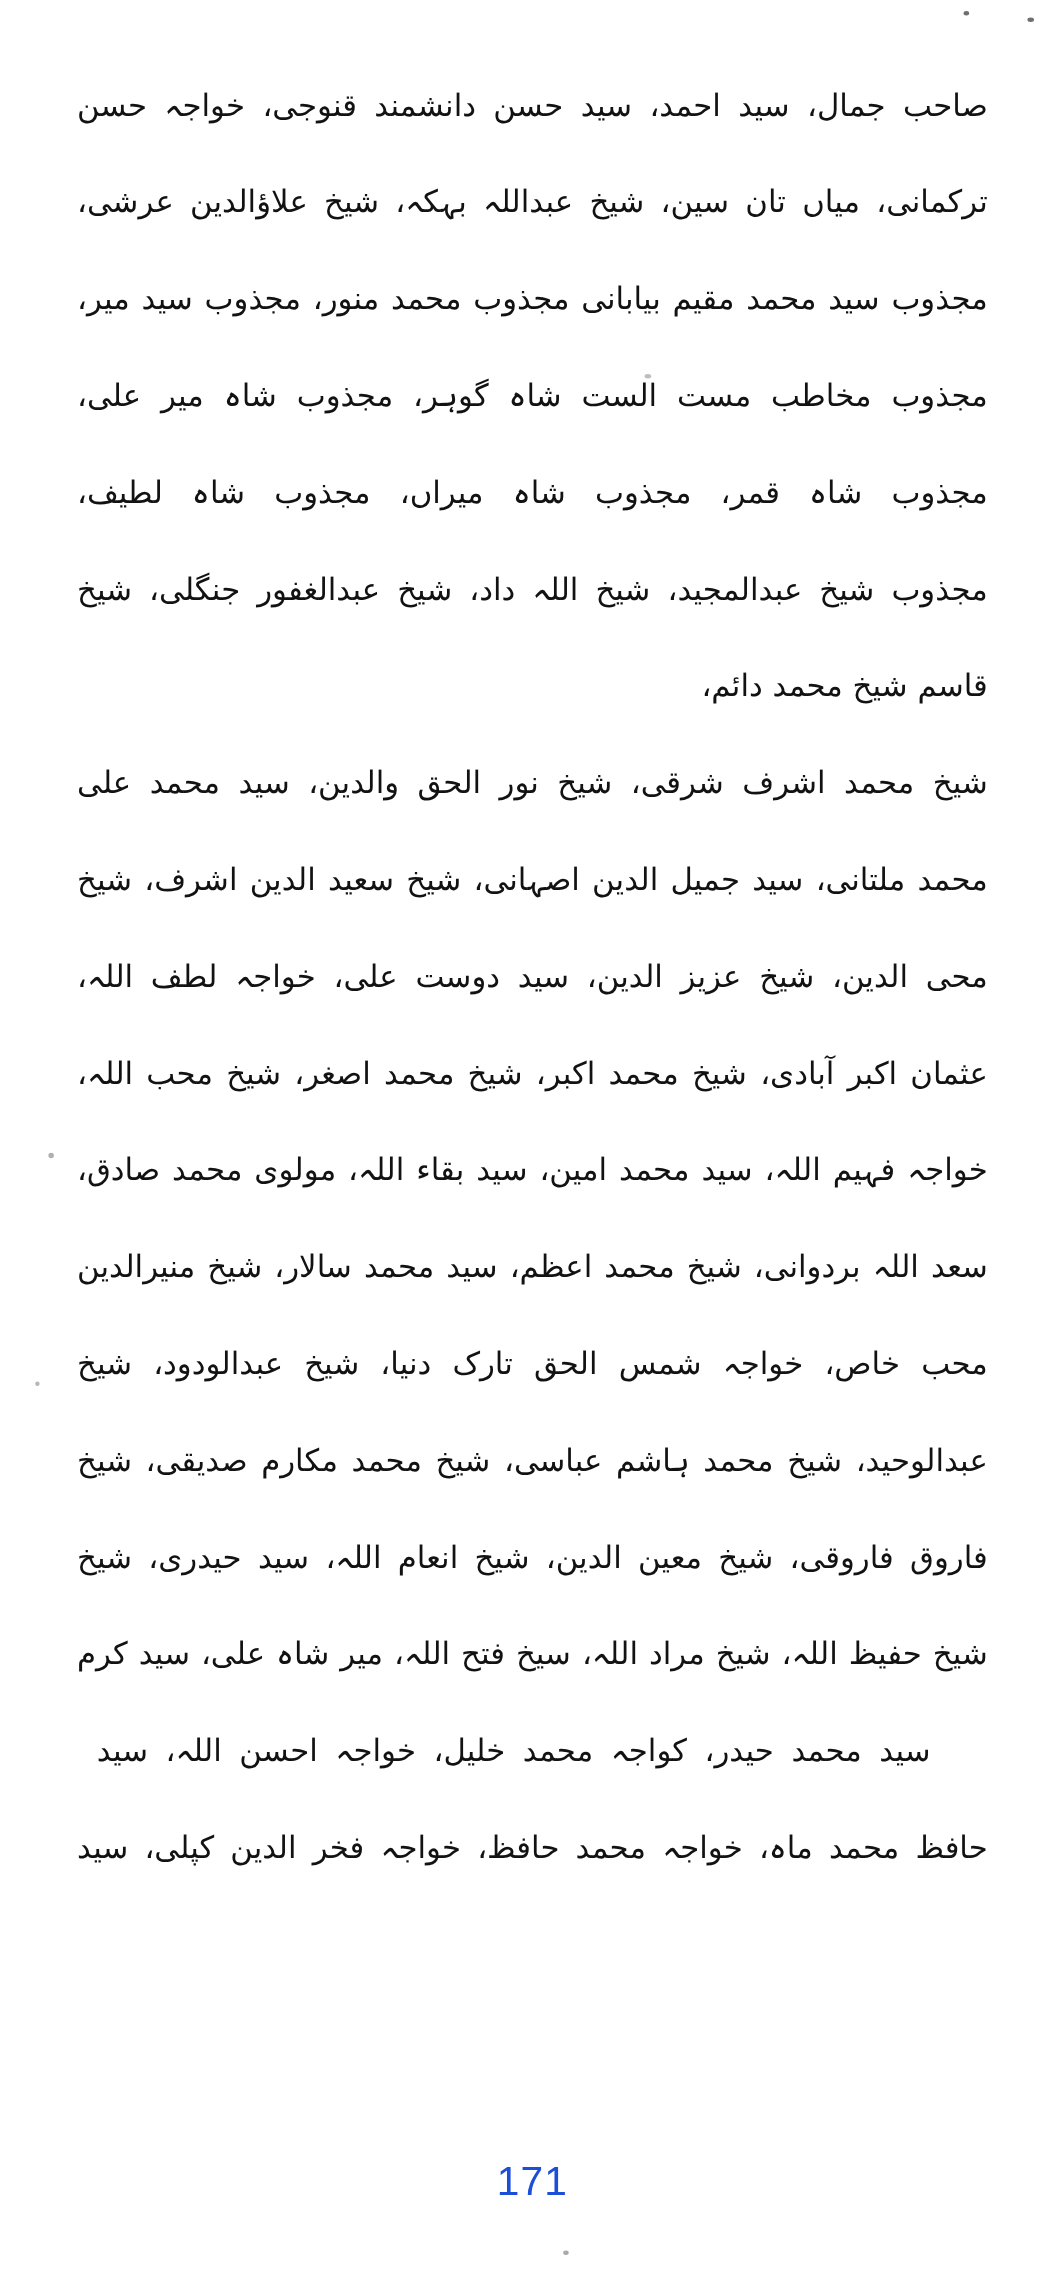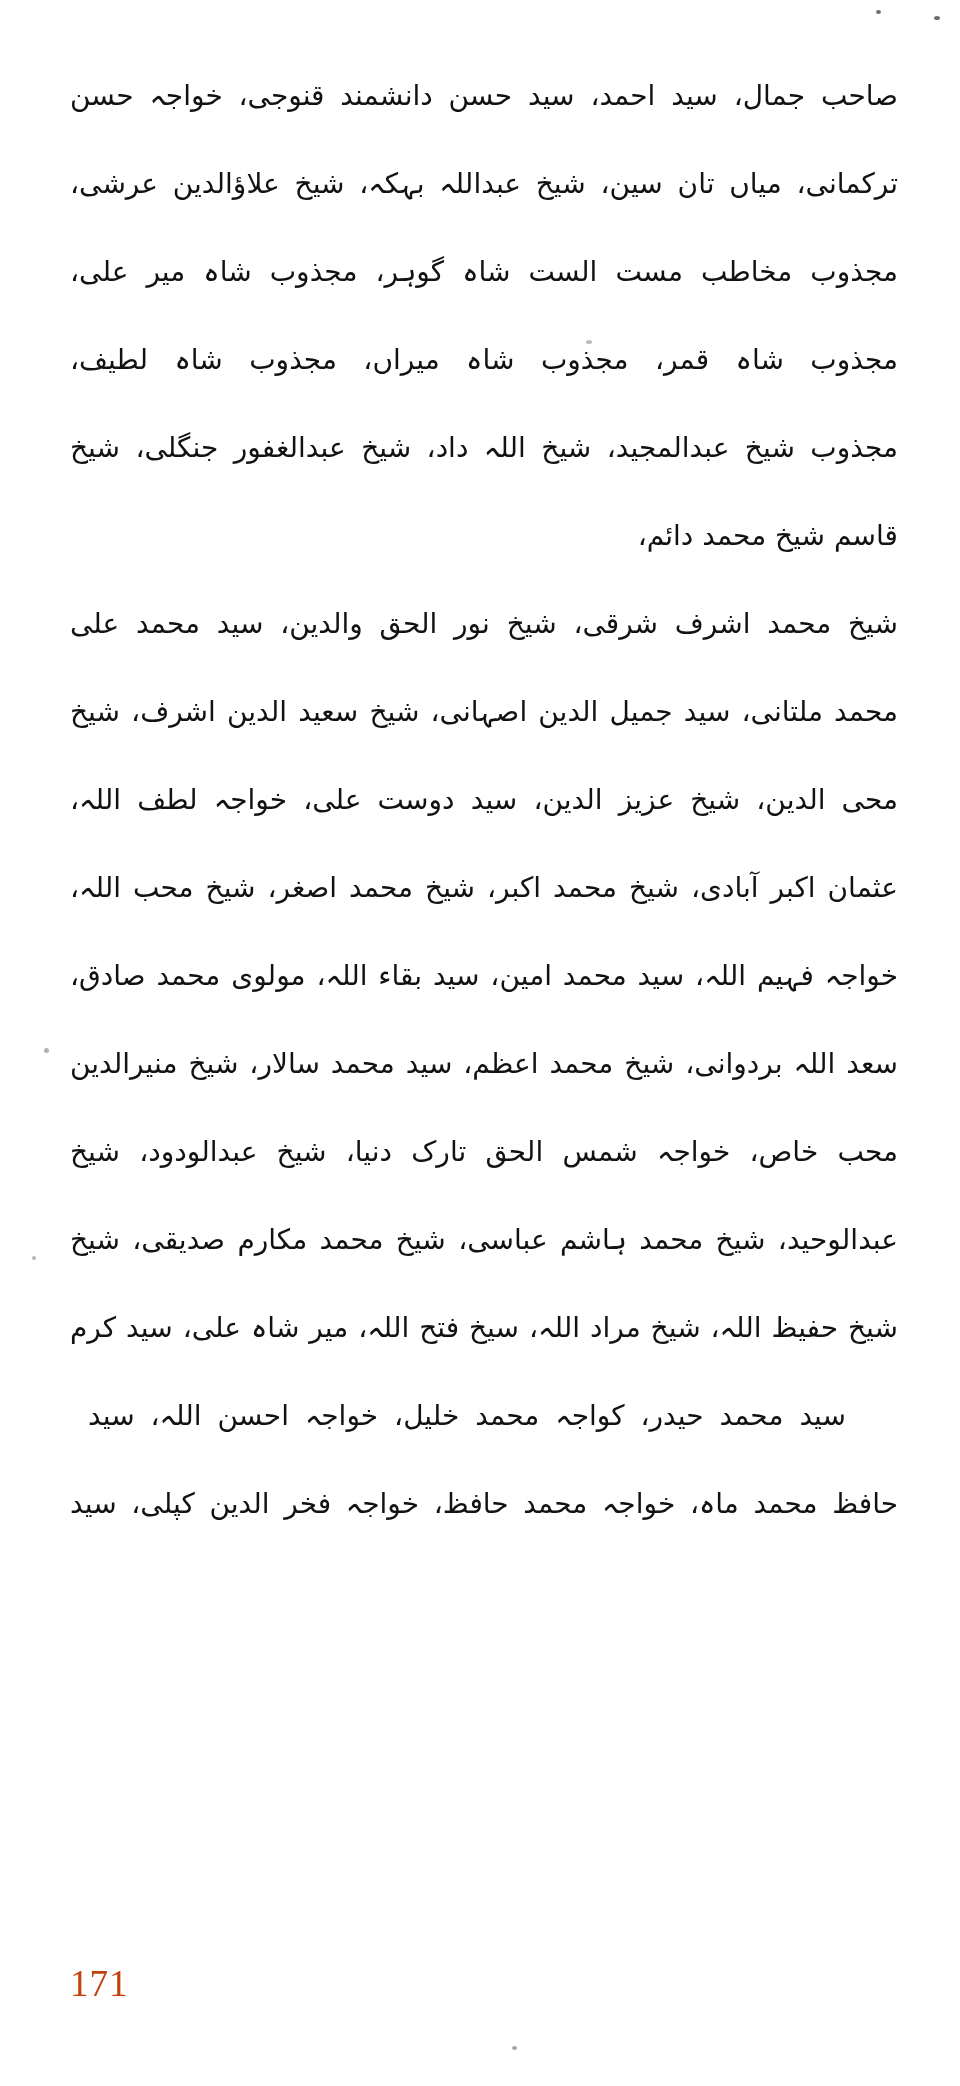--- a/index.html
+++ b/index.html
@@ -45,23 +45,24 @@
   
   .line.inset {
     padding-right: 52px;
     padding-left: 18px;
   }
   .page-number {
     position: absolute;
     top: 1962px;
     right: 28px;
     left: 70px;
-    font-family: Liberation Serif, serif;
+    text-align: center;
+    font-family: Liberation Sans, sans-serif;
     font-size: 37px;
-    color: #c2410c;
+    color: #1d4ed8;
     letter-spacing: 1px;
   }
   
   .speck {
     position: absolute;
     background: #6f6f6f;
     border-radius: 50%;
   }
   .speck.s1 { top: 10px;  left: 876px; width: 5px; height: 4px; }
   .speck.s2 { top: 16px;  left: 934px; width: 6px; height: 4px; }
@@ -71,32 +72,34 @@
   .speck.s6 { top: 340px; left: 586px; width: 6px; height: 4px; opacity:.45; }
 </style>
 </head>
 <body>
 
 <div class="page">
 
   <div class="text-block">
     <div class="line">صاحب جمال، سید احمد، سید حسن دانشمند قنوجی، خواجہ حسن</div>
     <div class="line">ترکمانی، میاں تان سین، شیخ عبداللہ بہکہ، شیخ علاؤالدین عرشی،</div>
+    <div class="line">مجذوب سید محمد مقیم بیابانی مجذوب محمد منور، مجذوب سید میر،</div>
     <div class="line">مجذوب مخاطب مست الست شاہ گوہر، مجذوب شاہ میر علی،</div>
     <div class="line">مجذوب شاہ قمر، مجذوب شاہ میراں، مجذوب شاہ لطیف،</div>
     <div class="line">مجذوب شیخ عبدالمجید، شیخ اللہ داد، شیخ عبدالغفور جنگلی، شیخ محمد</div>
     <div class="line para-end">قاسم شیخ محمد دائم،</div>
     <div class="line">شیخ محمد اشرف شرقی، شیخ نور الحق والدین، سید محمد علی ذوقی، سید</div>
     <div class="line">محمد ملتانی، سید جمیل الدین اصہانی، شیخ سعید الدین اشرف، شیخ</div>
     <div class="line">محی الدین، شیخ عزیز الدین، سید دوست علی، خواجہ لطف اللہ،</div>
     <div class="line">عثمان اکبر آبادی، شیخ محمد اکبر، شیخ محمد اصغر، شیخ محب اللہ، شیخ</div>
     <div class="line">خواجہ فہیم اللہ، سید محمد امین، سید بقاء اللہ، مولوی محمد صادق، شیخ</div>
     <div class="line">سعد اللہ بردوانی، شیخ محمد اعظم، سید محمد سالار، شیخ منیرالدین</div>
     <div class="line">محب خاص، خواجہ شمس الحق تارک دنیا، شیخ عبدالودود، شیخ</div>
     <div class="line">عبدالوحید، شیخ محمد ہاشم عباسی، شیخ محمد مکارم صدیقی، شیخ محمد</div>
+    <div class="line">فاروق فاروقی، شیخ معین الدین، شیخ انعام اللہ، سید حیدری، شیخ</div>
     <div class="line">شیخ حفیظ اللہ، شیخ مراد اللہ، سیخ فتح اللہ، میر شاہ علی، سید کرم علی،</div>
     <div class="line inset">سید محمد حیدر، کواجہ محمد خلیل، خواجہ احسن اللہ، سید محمد روشن،</div>
     <div class="line">حافظ محمد ماہ، خواجہ محمد حافظ، خواجہ فخر الدین کپلی، سید محمد، سید</div>
   </div>
 
   <div class="page-number">171</div>
 
   <div class="speck s1"></div>
   <div class="speck s2"></div>
   <div class="speck s3"></div>

